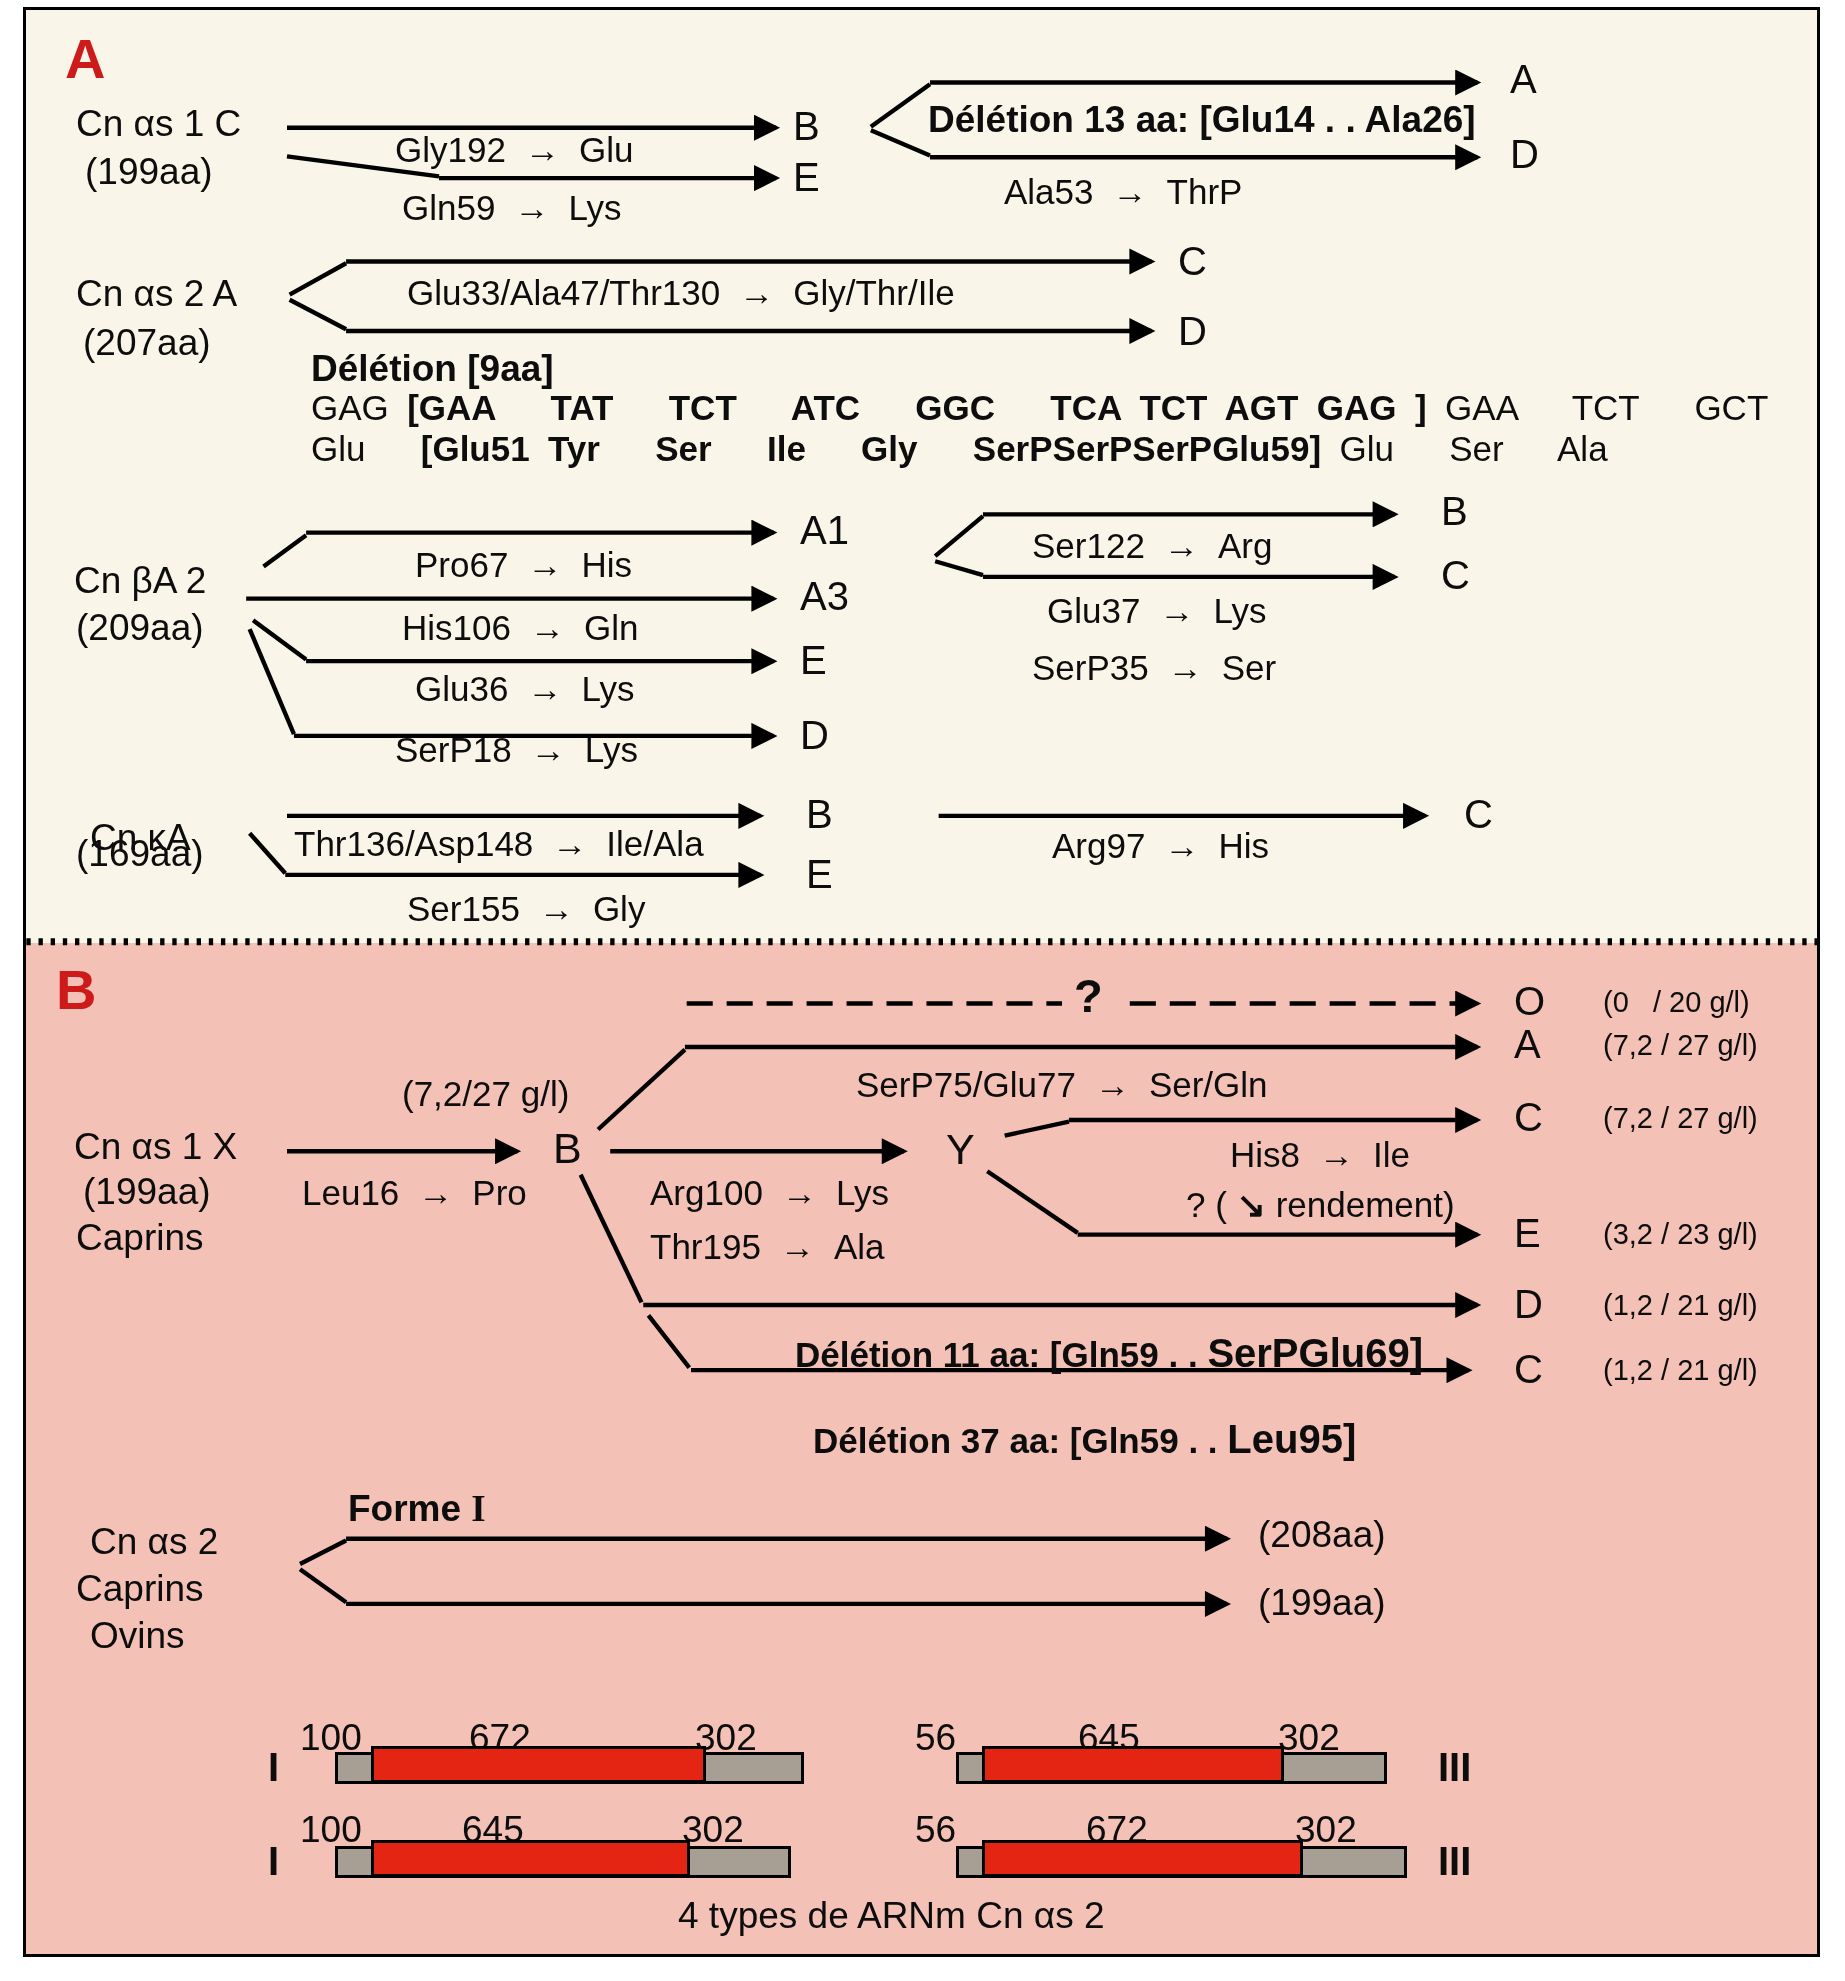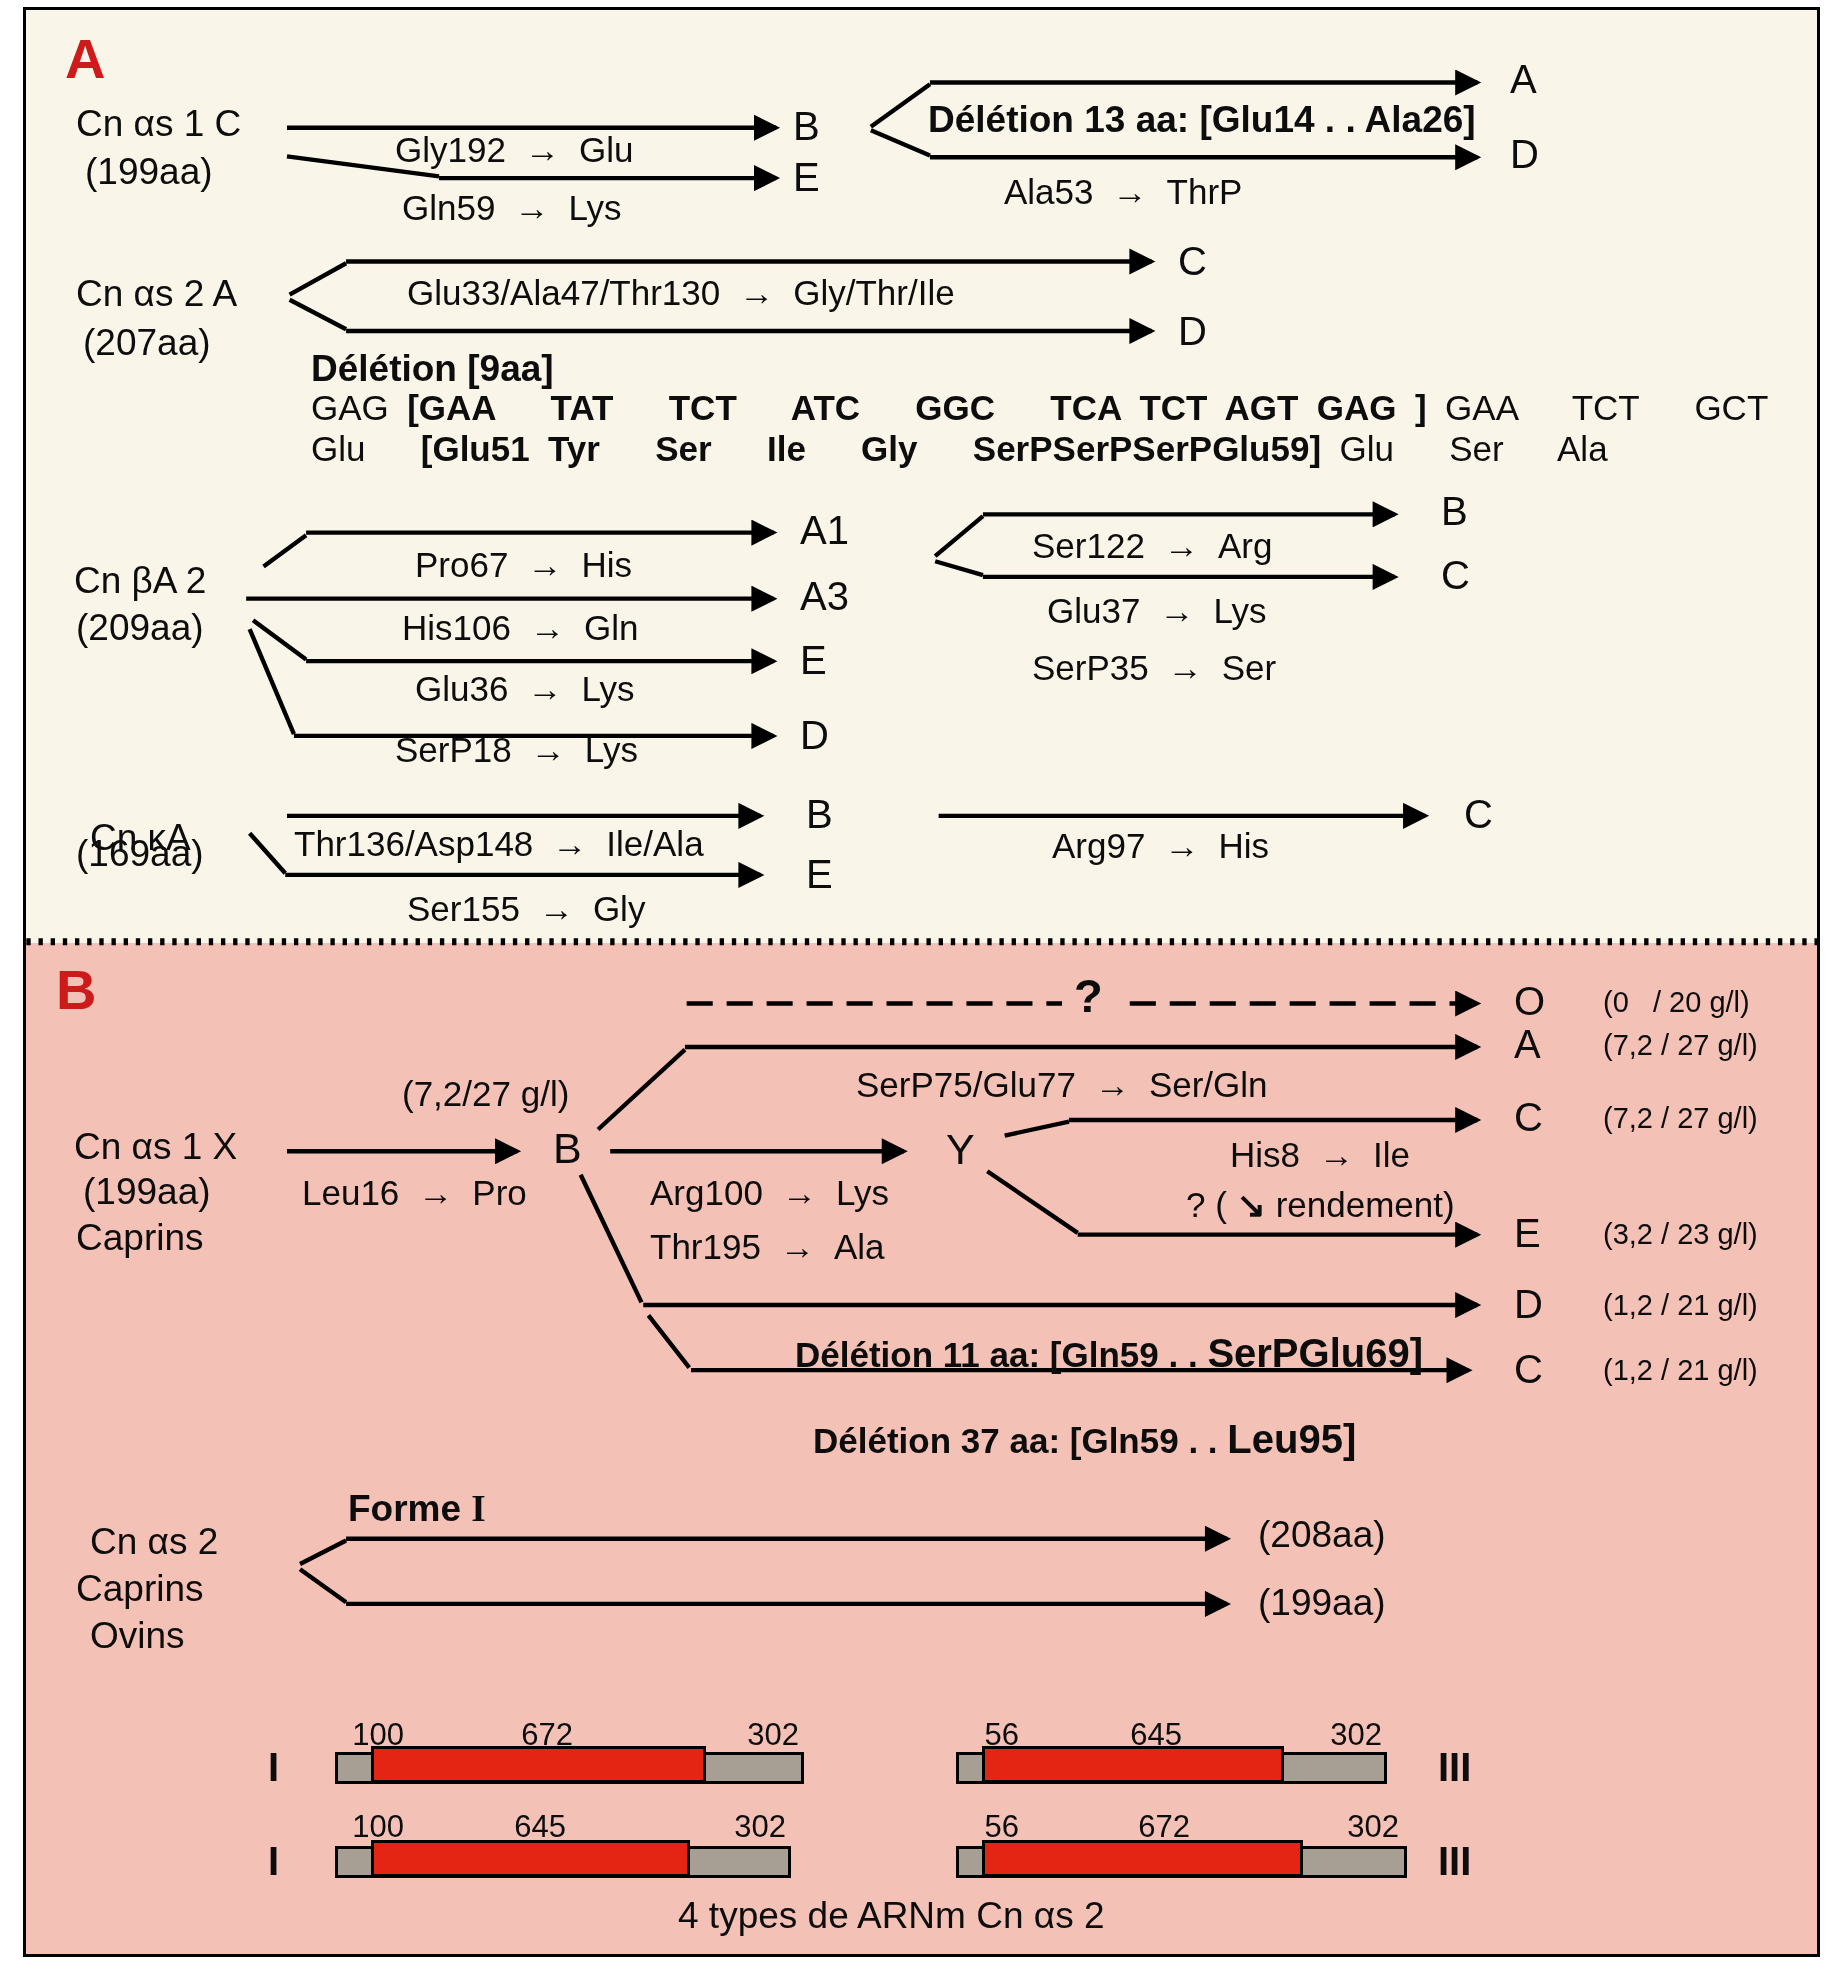--- a/index.html
+++ b/index.html
@@ -14,21 +14,21 @@
   .vl{font-size:40px;}
   .node{font-size:43px;}
   .val{font-size:29px;}
   .bold{font-weight:700;}
   .red{color:#cd1a1a;font-weight:700;font-size:56px;}
   .ma{font-weight:700;padding:0 19px;}
   .q{font-size:47px;font-weight:700;}
   .seq{font-size:35px;word-spacing:8.7px;}
   .emph{font-size:40px;font-weight:700;}
   .serif{font-family:"Liberation Serif",serif;}
-  .num{position:absolute;width:104px;text-align:right;font-size:31px;}
+  .num{position:absolute;width:104px;text-align:left;font-size:37px;}
   .bar{position:absolute;height:26px;background:#a79e94;border:3.5px solid #000;}
   .barred{position:absolute;top:-8.7px;height:31px;background:#e42513;border:3.5px solid #000;}
   .rowlab{position:absolute;font-size:40px;font-weight:700;}
 </style>
 </head>
 <body>
 
 <div id="stage">
   <div id="frame">
     <div id="secA"></div>

